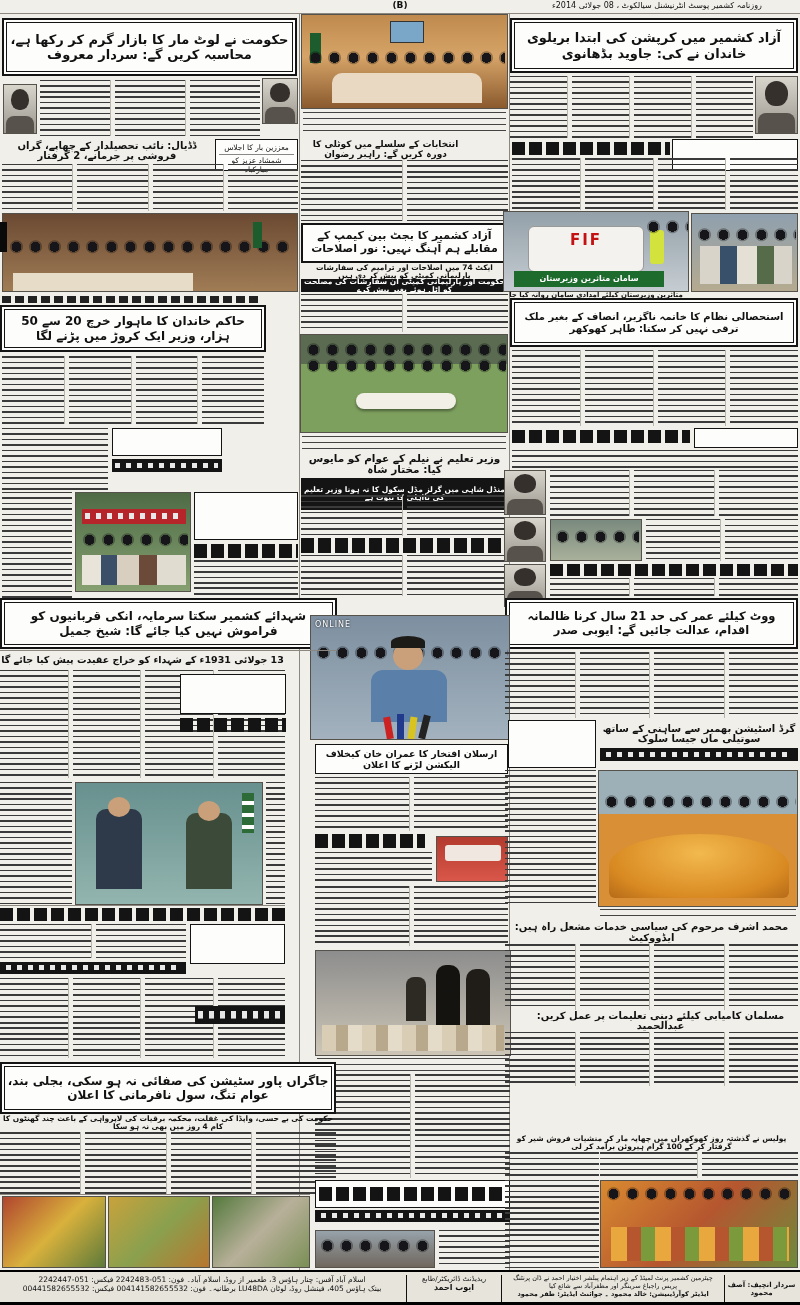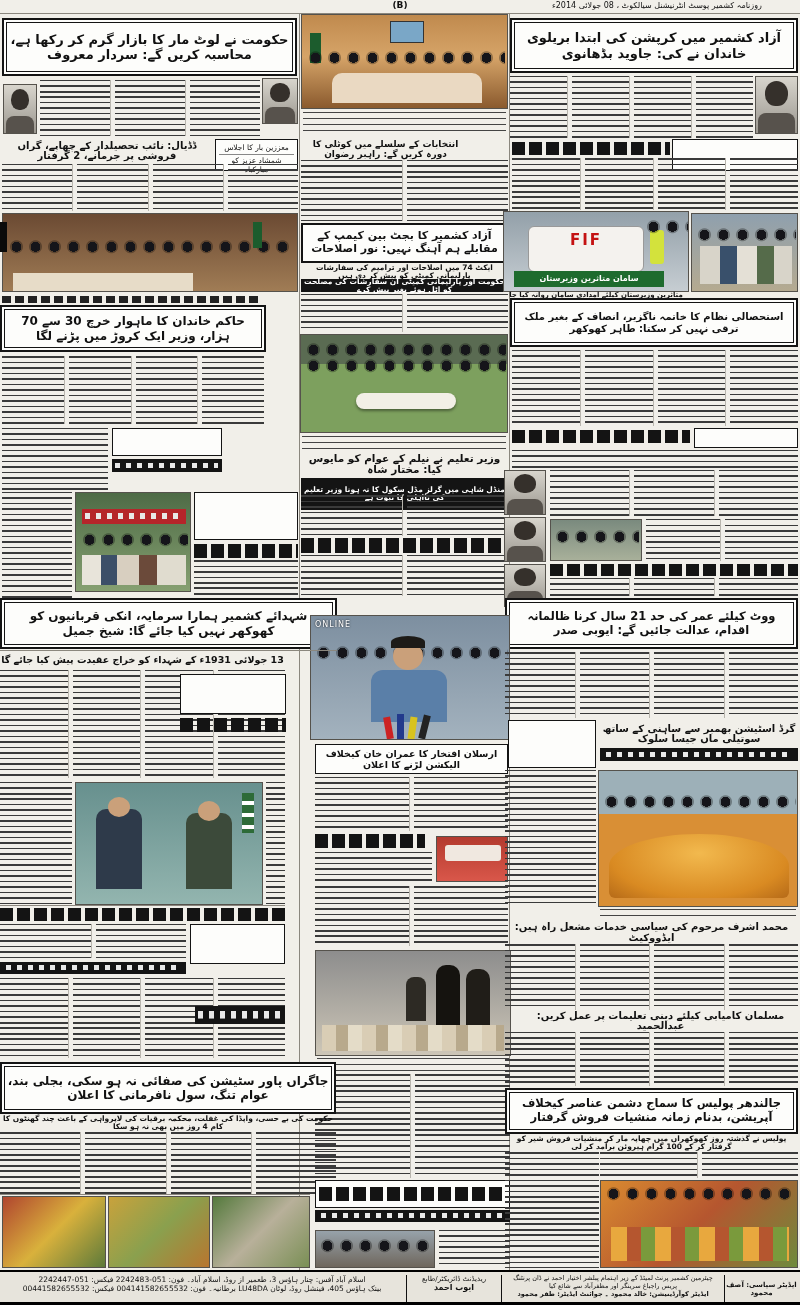--- a/index.html
+++ b/index.html
@@ -135,21 +135,21 @@
     <div class="abs" style="left:146px;top:18px;width:14px;height:34px;background:#d3e23c;border-radius:3px"></div>
     <div class="abs heads" style="left:140px;top:8px;width:44px;height:14px"></div>
   </div>
   <div class="abs ph p-vol" style="left:691px;top:213px;width:107px;height:79px">
     <div class="abs heads" style="left:3px;top:14px;width:101px;height:15px"></div>
     <div class="abs" style="left:8px;top:32px;width:92px;height:38px;background:linear-gradient(90deg,#d8d4c9 0 22%,#39506b 22% 40%,#e4e0d6 40% 62%,#556b4a 62% 80%,#d8d4c9 80% 100%)"></div>
   </div>
   <div class="abs bold-line u" style="left:503px;top:294px;width:186px;height:11px;font-size:7px">متاثرین وزیرستان کیلئے امدادی سامان روانہ کیا جا رہا ہے</div>
 
   <div class="abs l1" style="left:2px;top:296px;width:260px;height:7px"></div>
-  <div class="abs hl dbl u" style="left:0;top:305px;width:266px;height:47px;font-size:12px">حاکم خاندان کا ماہوار خرچ 30 سے 70 ہزار، وزیر ایک کروڑ میں پڑنے لگا</div>
+  <div class="abs hl dbl u" style="left:0;top:305px;width:266px;height:47px;font-size:12px">حاکم خاندان کا ماہوار خرچ 20 سے 50 ہزار، وزیر ایک کروڑ میں پڑنے لگا</div>
   <div class="abs cols" style="left:2px;top:356px;width:262px;height:68px">
       <div class="c"></div>
       <div class="c"></div>
       <div class="c"></div>
       <div class="c"></div>
     </div>
   <div class="abs box cap" style="left:112px;top:428px;width:110px;height:28px"></div>
   <div class="abs rvfill" style="left:112px;top:459px;width:110px;height:13px"></div>
   <div class="abs tl" style="left:2px;top:428px;width:106px;height:62px"></div>
   <div class="abs ph p-banner" style="left:75px;top:492px;width:116px;height:100px">
@@ -214,21 +214,21 @@
       <div class="c"></div>
       <div class="c"></div>
     </div>
   <div class="abs hlfill" style="left:550px;top:564px;width:248px;height:12px"></div>
   <div class="abs cols" style="left:550px;top:578px;width:248px;height:18px">
       <div class="c"></div>
       <div class="c"></div>
       <div class="c"></div>
     </div>
 
-  <div class="abs hl dbl u" style="left:0;top:598px;width:337px;height:51px;font-size:12px">شہدائے کشمیر ہمارا سرمایہ، انکی قربانیوں کو کھوکھر نہیں کیا جائے گا: شیخ جمیل</div>
+  <div class="abs hl dbl u" style="left:0;top:598px;width:337px;height:51px;font-size:12px">شہدائے کشمیر سکتا سرمایہ، انکی قربانیوں کو فراموش نہیں کیا جائے گا: شیخ جمیل</div>
   <div class="abs hl dbl u" style="left:505px;top:598px;width:293px;height:51px;font-size:11.5px">ووٹ کیلئے عمر کی حد 21 سال کرنا ظالمانہ اقدام، عدالت جائیں گے: ایوبی صدر</div>
 
   <div class="abs bold-line u" style="left:0;top:652px;width:285px;height:16px;font-size:9.5px">13 جولائی 1931ء کے شہداء کو خراج عقیدت پیش کیا جائے گا</div>
   <div class="abs cols" style="left:0;top:670px;width:285px;height:108px">
       <div class="c"></div>
       <div class="c"></div>
       <div class="c"></div>
       <div class="c"></div>
     </div>
   <div class="abs box cap" style="left:180px;top:674px;width:106px;height:40px"></div>
@@ -344,21 +344,20 @@
       <div class="abs heads" style="left:2px;top:8px;width:114px;height:15px"></div>
     </div>
   <div class="abs tl" style="left:439px;top:1230px;width:71px;height:38px"></div>
 
   <div class="abs cols" style="left:505px;top:1060px;width:293px;height:26px">
       <div class="c"></div>
       <div class="c"></div>
       <div class="c"></div>
       <div class="c"></div>
     </div>
-  <div class="abs hl dbl u" style="left:505px;top:1088px;width:293px;height:46px;font-size:11.5px">جالندھر پولیس کا سماج دشمن عناصر کیخلاف آپریشن، بدنام زمانہ منشیات فروش گرفتار</div>
   <div class="abs bold-line u" style="left:505px;top:1136px;width:293px;height:14px;font-size:7.5px">پولیس نے گذشتہ روز کھوکھراں میں چھاپہ مار کر منشیات فروش شیر کو گرفتار کر کے 100 گرام ہیروئن برآمد کر لی</div>
   <div class="abs tl" style="left:505px;top:1152px;width:94px;height:116px"></div>
   <div class="abs cols" style="left:600px;top:1152px;width:198px;height:26px">
       <div class="c"></div>
       <div class="c"></div>
     </div>
   <div class="abs ph p-stall" style="left:600px;top:1180px;width:198px;height:88px">
     <div class="abs heads" style="left:3px;top:6px;width:192px;height:15px"></div>
     <div class="abs" style="left:10px;bottom:6px;width:178px;height:34px;background:repeating-linear-gradient(90deg,#e8a83e 0 16px,#b5562f 16px 30px,#7a9a3c 30px 44px)"></div>
   </div>
@@ -374,16 +373,16 @@
       <div>بینک ہاؤس 405، فینشل روڈ، لوٹان LU48DA برطانیہ۔ فون: 004141582655532 فیکس: 00441582655532</div>
     </div>
     <div class="abs u" style="left:406px;top:3px;width:96px;height:27px;border-left:1px solid #111;border-right:1px solid #111;text-align:center">
       <div style="font-size:7px">ریذیڈنٹ ڈائریکٹر/طابع</div>
       <div style="font-size:8px;font-weight:700">ایوب احمد</div>
     </div>
     <div class="abs u" style="left:506px;top:2px;width:214px;height:29px;font-size:6.5px;text-align:center;line-height:1.25">
       <div>چیئرمین کشمیر پرنٹ لمیٹڈ کے زیر اہتمام پبلشر اختیار احمد نے ڈان پرنٹنگ پریس راجباغ سرینگر اور مظفرآباد سے شائع کیا</div>
       <div style="font-weight:700">ایڈیٹر کوآرڈینیشن: خالد محمود ۔ جوائنٹ ایڈیٹر: ظفر محمود</div>
     </div>
-    <div class="abs u" style="left:724px;top:3px;width:74px;height:27px;border-left:1px solid #111;font-size:7px;font-weight:700;display:flex;align-items:center;justify-content:center;text-align:center">ایڈیٹر سیاسی: آصف محمود</div>
+    <div class="abs u" style="left:724px;top:3px;width:74px;height:27px;border-left:1px solid #111;font-size:7px;font-weight:700;display:flex;align-items:center;justify-content:center;text-align:center">سردار انچیف: آصف محمود</div>
   </div>
 
 </div>
 
 </body></html>

